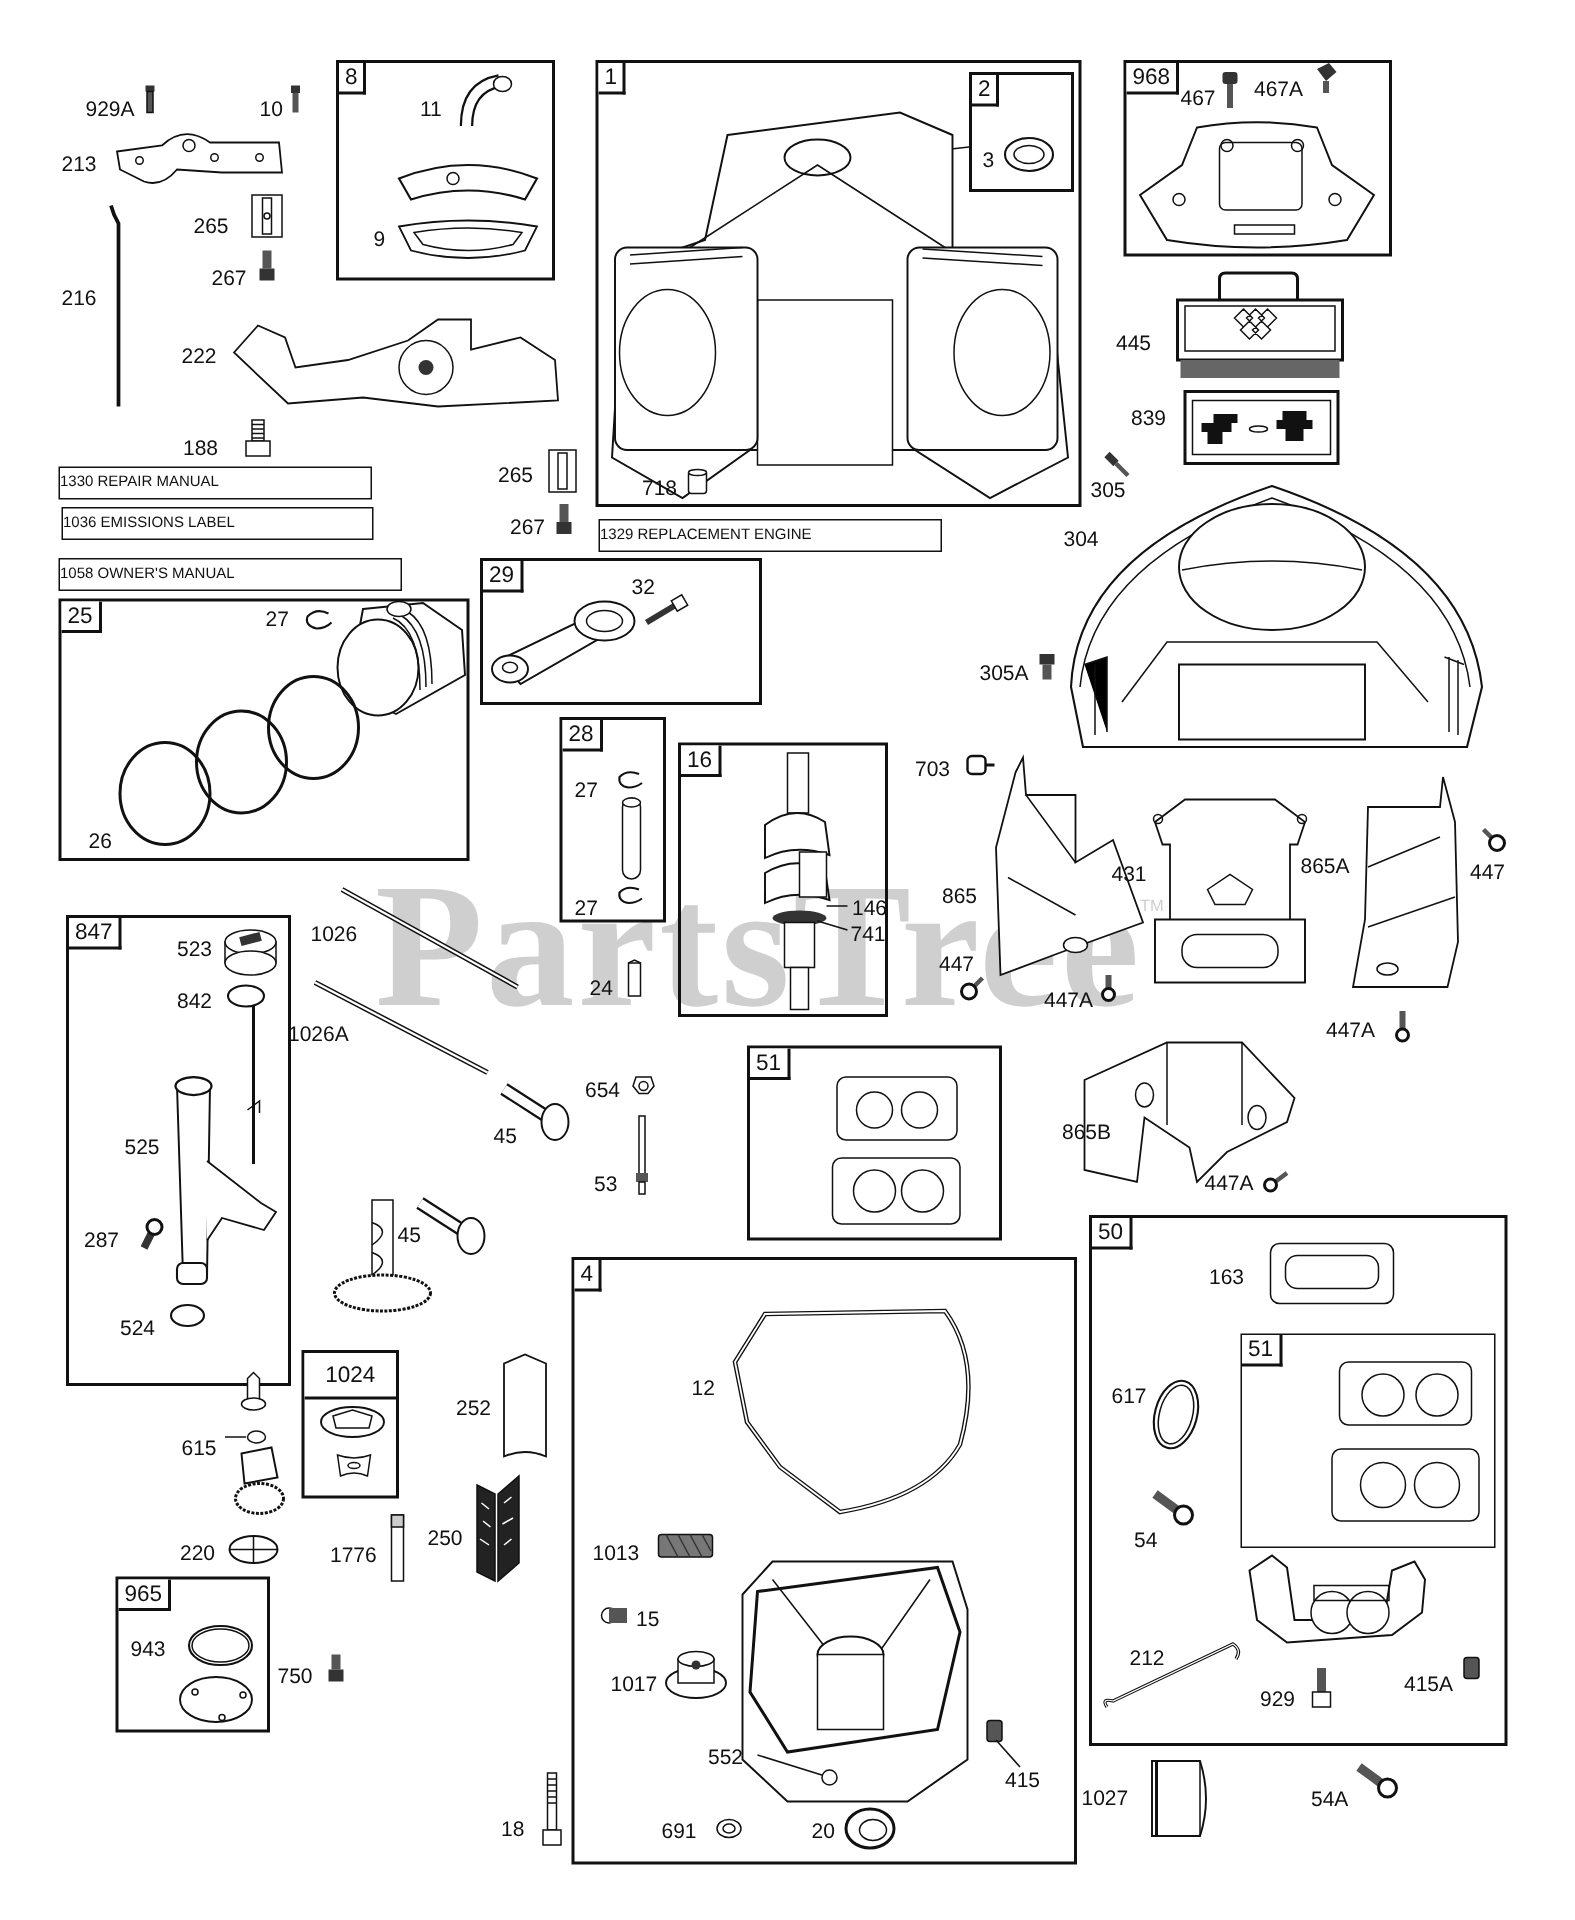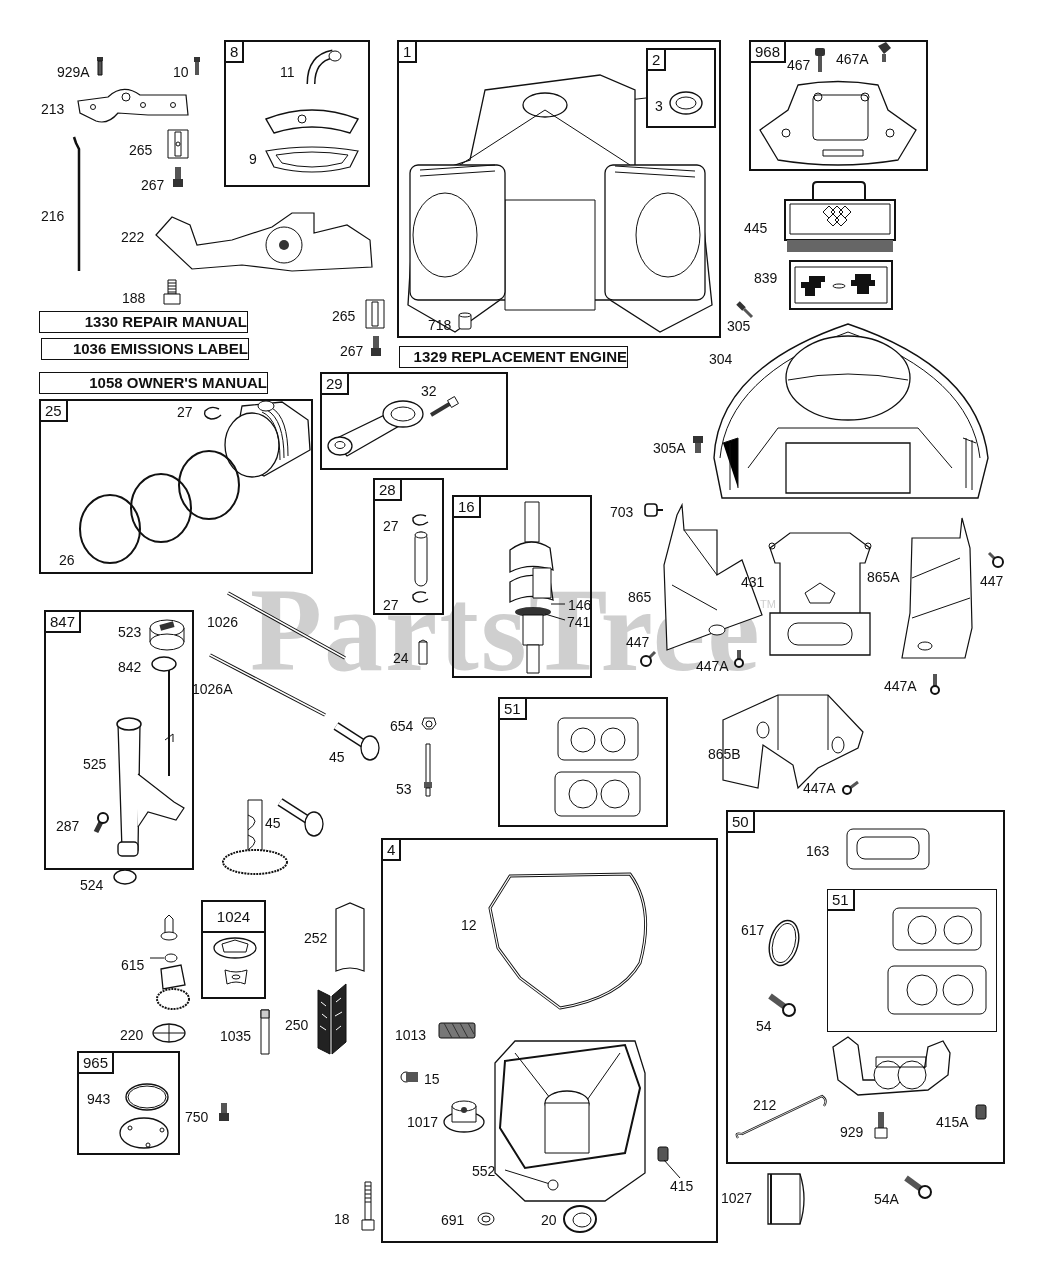--- a/index.html
+++ b/index.html
@@ -8,22 +8,22 @@
   #stage { position:absolute; left:0; top:0; width:1050px; height:1280px; }
   .watermark { position:absolute; left:250px; top:572px; font-family:"Liberation Serif", serif;
                font-weight:bold; font-size:118px; color:#cfcfcf; letter-spacing:2px; line-height:1; }
   .tm { position:absolute; left:760px; top:598px; font-size:11px; color:#cfcfcf; }
   .box { position:absolute; border:2px solid #111; box-sizing:border-box; background:transparent; }
   .box.thin { border-width:1px; }
   .tag { position:absolute; left:0; top:0; border-right:2px solid #111; border-bottom:2px solid #111;
          font-size:15px; padding:0 4px; line-height:19px; background:#fff; }
   .tag.center { left:0; right:0; text-align:center; border-right:none; }
   .lbl { position:absolute; font-size:14px; line-height:16px; white-space:nowrap; }
-  .note { position:absolute; border:1.5px solid #111; box-sizing:border-box; font-size:15px;
-          text-align:right; line-height:19px; height:22px;font-weight:bold; }
+  .note { position:absolute; border:1.5px solid #111; box-sizing:border-box; font-size:10px;
+          text-align:left; line-height:19px; height:22px; }
   svg.art { position:absolute; overflow:visible; }
   svg.art * { vector-effect:non-scaling-stroke; }
 </style>
 </head>
 <body>
 
 <div id="stage">
 
   <div class="watermark">PartsTree</div>
   <div class="tm">TM</div>
@@ -52,21 +52,21 @@
       <rect x="1" y="1" width="20" height="28" fill="#fff" stroke="#111"></rect>
       <rect x="8" y="3" width="6" height="24" fill="none" stroke="#111"></rect>
       <circle cx="11" cy="15" r="2" fill="none" stroke="#111"></circle>
     </svg>
   <div class="lbl" style="left:141px;top:177px">267</div>
   <svg class="art" style="left:172px;top:167px" width="12" height="22">
       <rect x="3" y="0" width="6" height="12" fill="#555"></rect>
       <rect x="1" y="12" width="10" height="8" fill="#333"></rect>
     </svg>
 
-  <div class="lbl" style="left:41px;top:208px">216</div>
+  <div class="lbl" style="left:41px;top:190px">216</div>
   <svg class="art" style="left:70px;top:135px" width="14" height="140">
       <path d="M4 2 L6 8 L9 14 L9 136" fill="none" stroke="#111" stroke-width="2.5"></path>
     </svg>
 
   <div class="lbl" style="left:121px;top:229px">222</div>
   <svg class="art" style="left:152px;top:205px" width="225" height="70">
     <path d="M4 30 L20 12 L38 20 L45 40 L80 35 L120 22 L140 8 L162 8 L162 28 L195 20 L218 35 L220 62 L140 66 L90 60 L40 64 Z" fill="#fff" stroke="#111" stroke-width="1.2"></path>
     <circle cx="132" cy="40" r="18" fill="#fff" stroke="#111"></circle>
       <circle cx="132" cy="40" r="5" fill="#333"></circle>
   </svg>
@@ -356,21 +356,21 @@
       <path d="M3 3 L13 3 L15 9 L11 14 L5 14 L1 9 Z" fill="#fff" stroke="#111"></path>
       <circle cx="8" cy="9" r="3" fill="none" stroke="#111"></circle>
     </svg>
   <div class="lbl" style="left:396px;top:781px">53</div>
   <svg class="art" style="left:422px;top:744px" width="12" height="54">
       <rect x="4" y="0" width="4" height="40" fill="#fff" stroke="#111"></rect>
       <rect x="2" y="38" width="8" height="6" fill="#555"></rect>
       <rect x="4" y="44" width="4" height="8" fill="#fff" stroke="#111"></rect>
     </svg>
 
-  <div class="box" style="left:44px;top:610px;width:150px;height:260px">
+  <div class="box" style="left:44px;top:610px;width:150px;height:314px">
     <div class="tag">847</div>
   </div>
   <div class="lbl" style="left:118px;top:624px">523</div>
   <svg class="art" style="left:148px;top:618px" width="40" height="34">
       <rect x="2" y="10" width="34" height="14" fill="#fff" stroke="#111"></rect>
       <ellipse cx="19" cy="10" rx="17" ry="8" fill="#fff" stroke="#111"></ellipse>
       <ellipse cx="19" cy="24" rx="17" ry="8" fill="#fff" stroke="#111"></ellipse>
       <rect x="12" y="5" width="14" height="6" fill="#333" transform="rotate(-15 19 8)"></rect>
     </svg>
   <div class="lbl" style="left:118px;top:659px">842</div>
@@ -452,21 +452,21 @@
       <circle cx="12" cy="12" r="2" fill="none" stroke="#111"></circle>
       <circle cx="44" cy="14" r="2" fill="none" stroke="#111"></circle>
       <circle cx="30" cy="29" r="2" fill="none" stroke="#111"></circle>
     </svg>
   <div class="lbl" style="left:185px;top:1109px">750</div>
   <svg class="art" style="left:218px;top:1103px" width="12" height="20">
       <rect x="3" y="0" width="6" height="10" fill="#555"></rect>
       <rect x="1" y="10" width="10" height="8" fill="#333"></rect>
     </svg>
 
-  <div class="lbl" style="left:220px;top:1028px">1035</div>
+  <div class="lbl" style="left:220px;top:1028px">1776</div>
   <svg class="art" style="left:258px;top:1008px" width="14" height="50">
       <rect x="3" y="2" width="8" height="44" fill="#fff" stroke="#111"></rect>
       <rect x="3" y="2" width="8" height="8" fill="#ccc" stroke="#111"></rect>
     </svg>
   <div class="lbl" style="left:304px;top:930px">252</div>
   <svg class="art" style="left:334px;top:901px" width="32" height="76">
       <path d="M2 8 L16 2 L30 8 L30 70 Q16 64 2 70 Z" fill="#fff" stroke="#111" stroke-width="1.2"></path>
     </svg>
   <div class="lbl" style="left:285px;top:1017px">250</div>
   <svg class="art" style="left:316px;top:982px" width="32" height="74">

